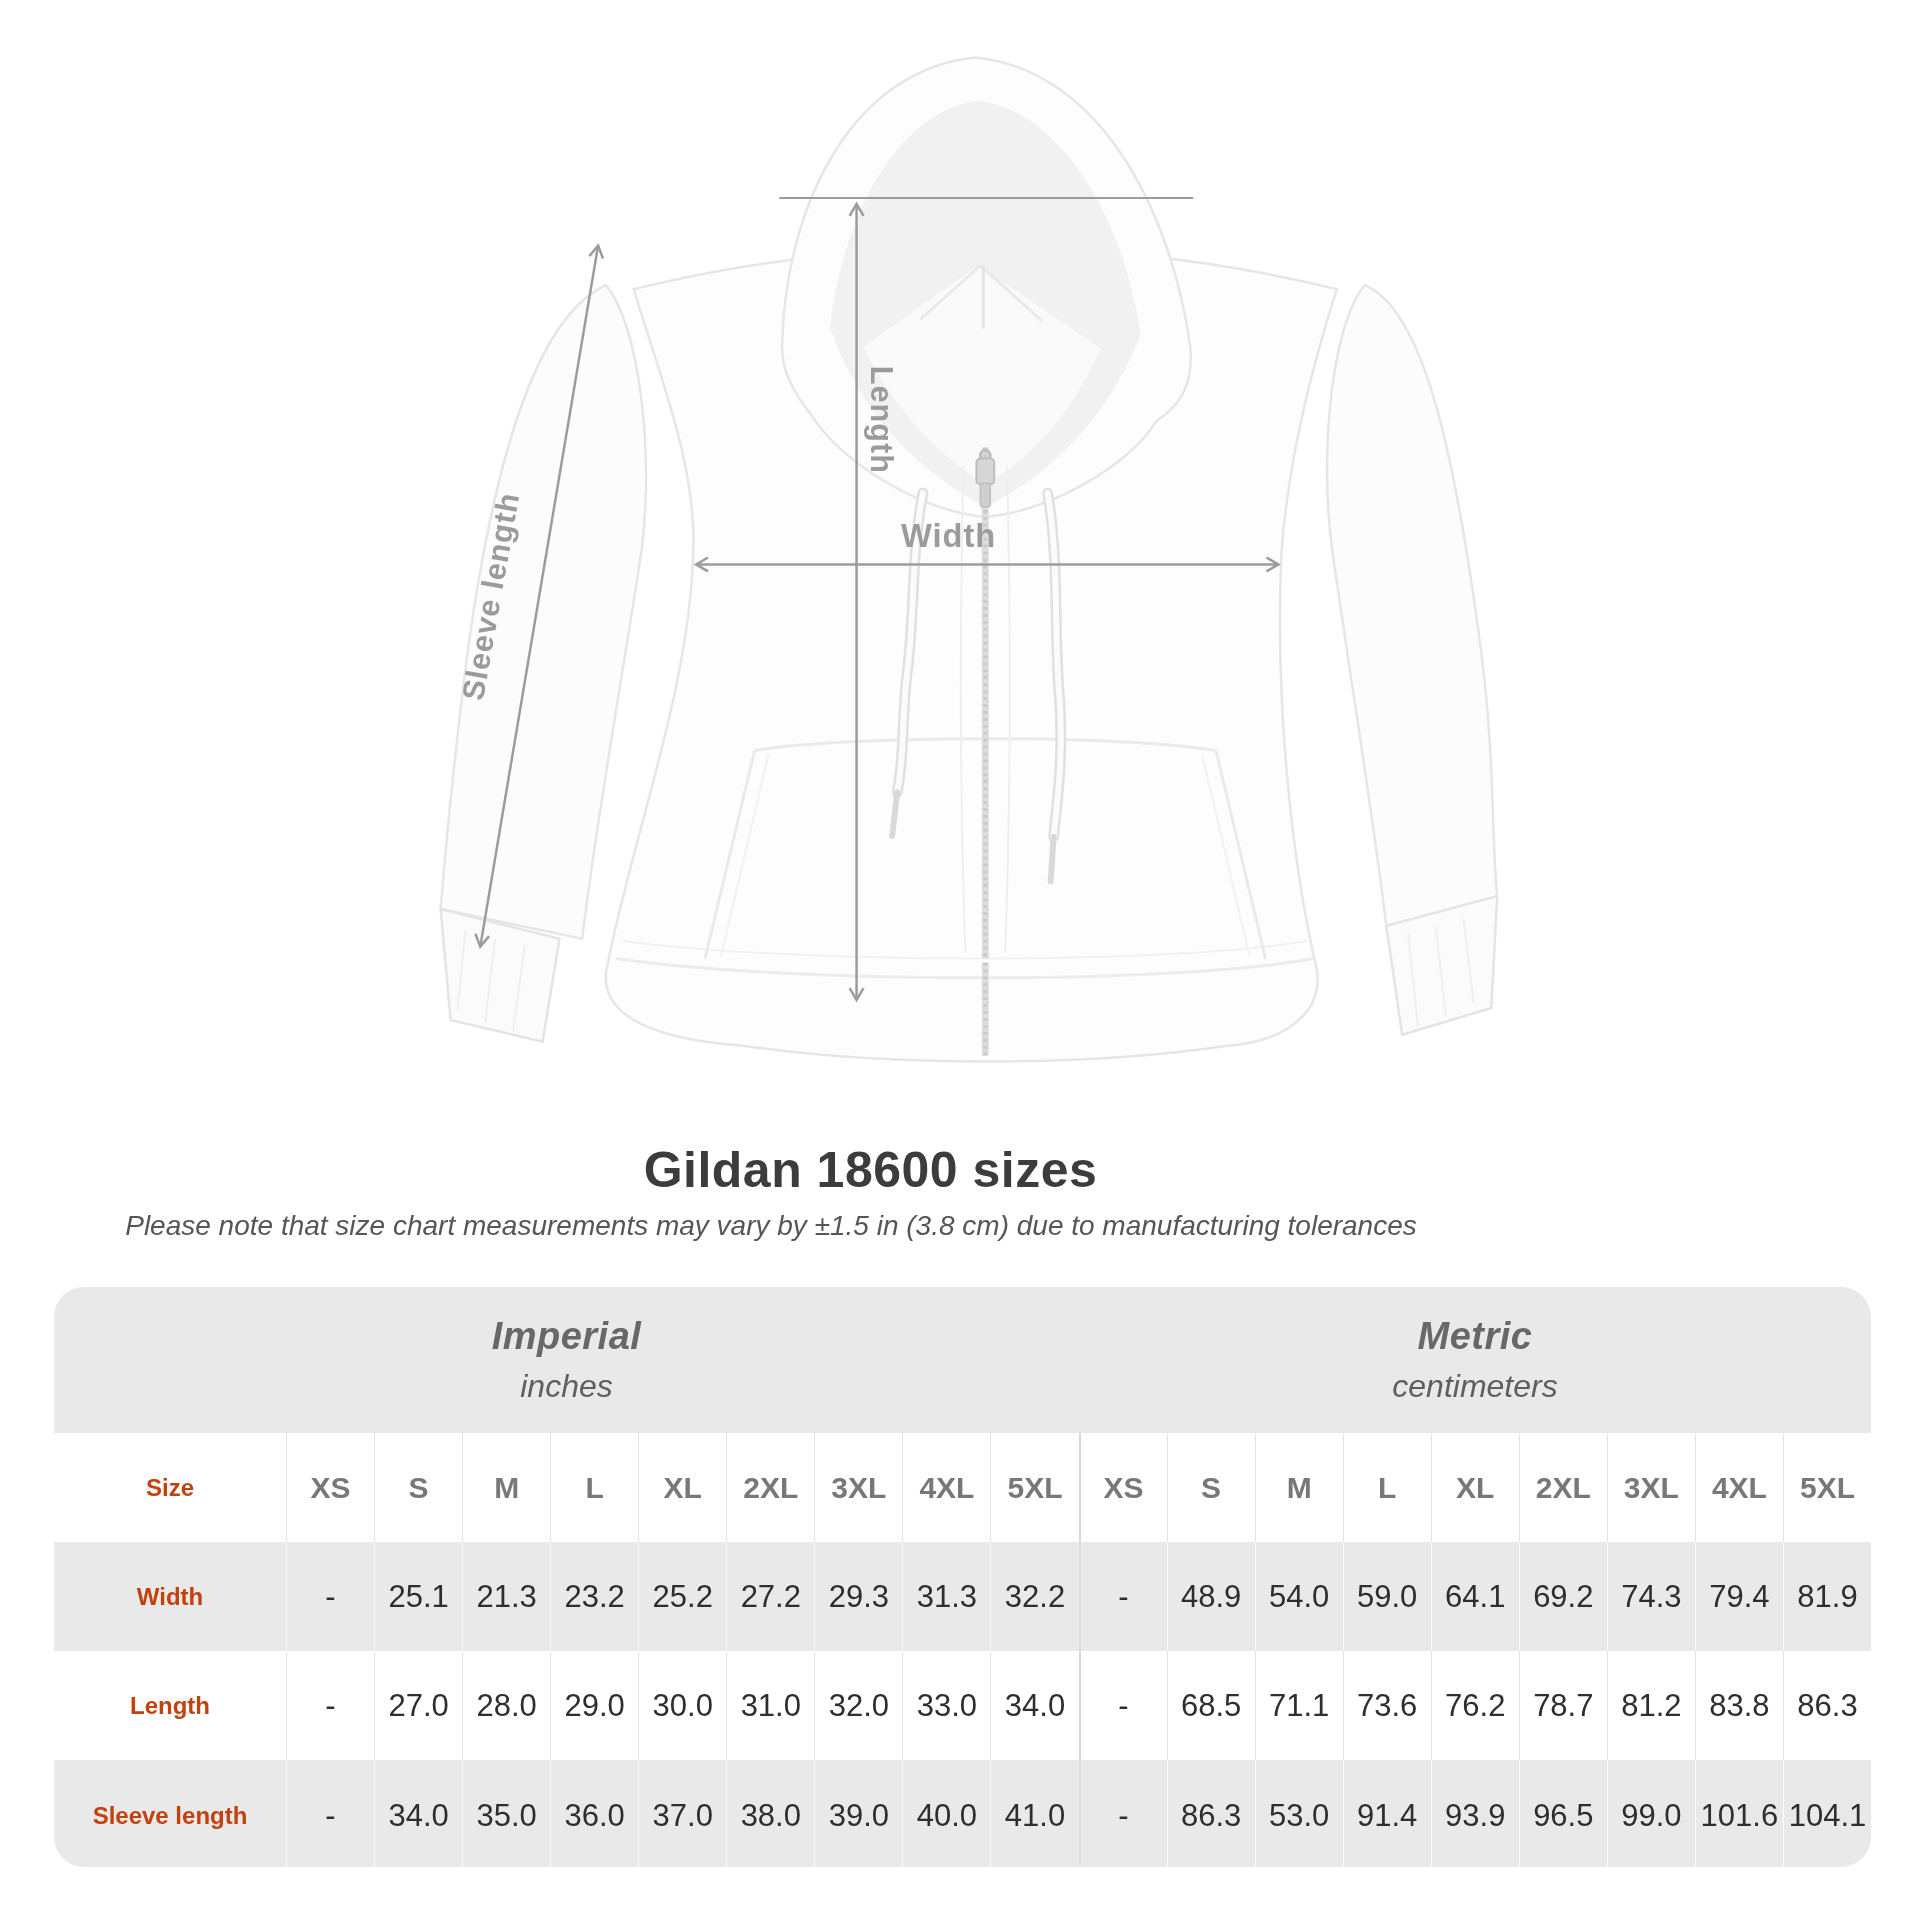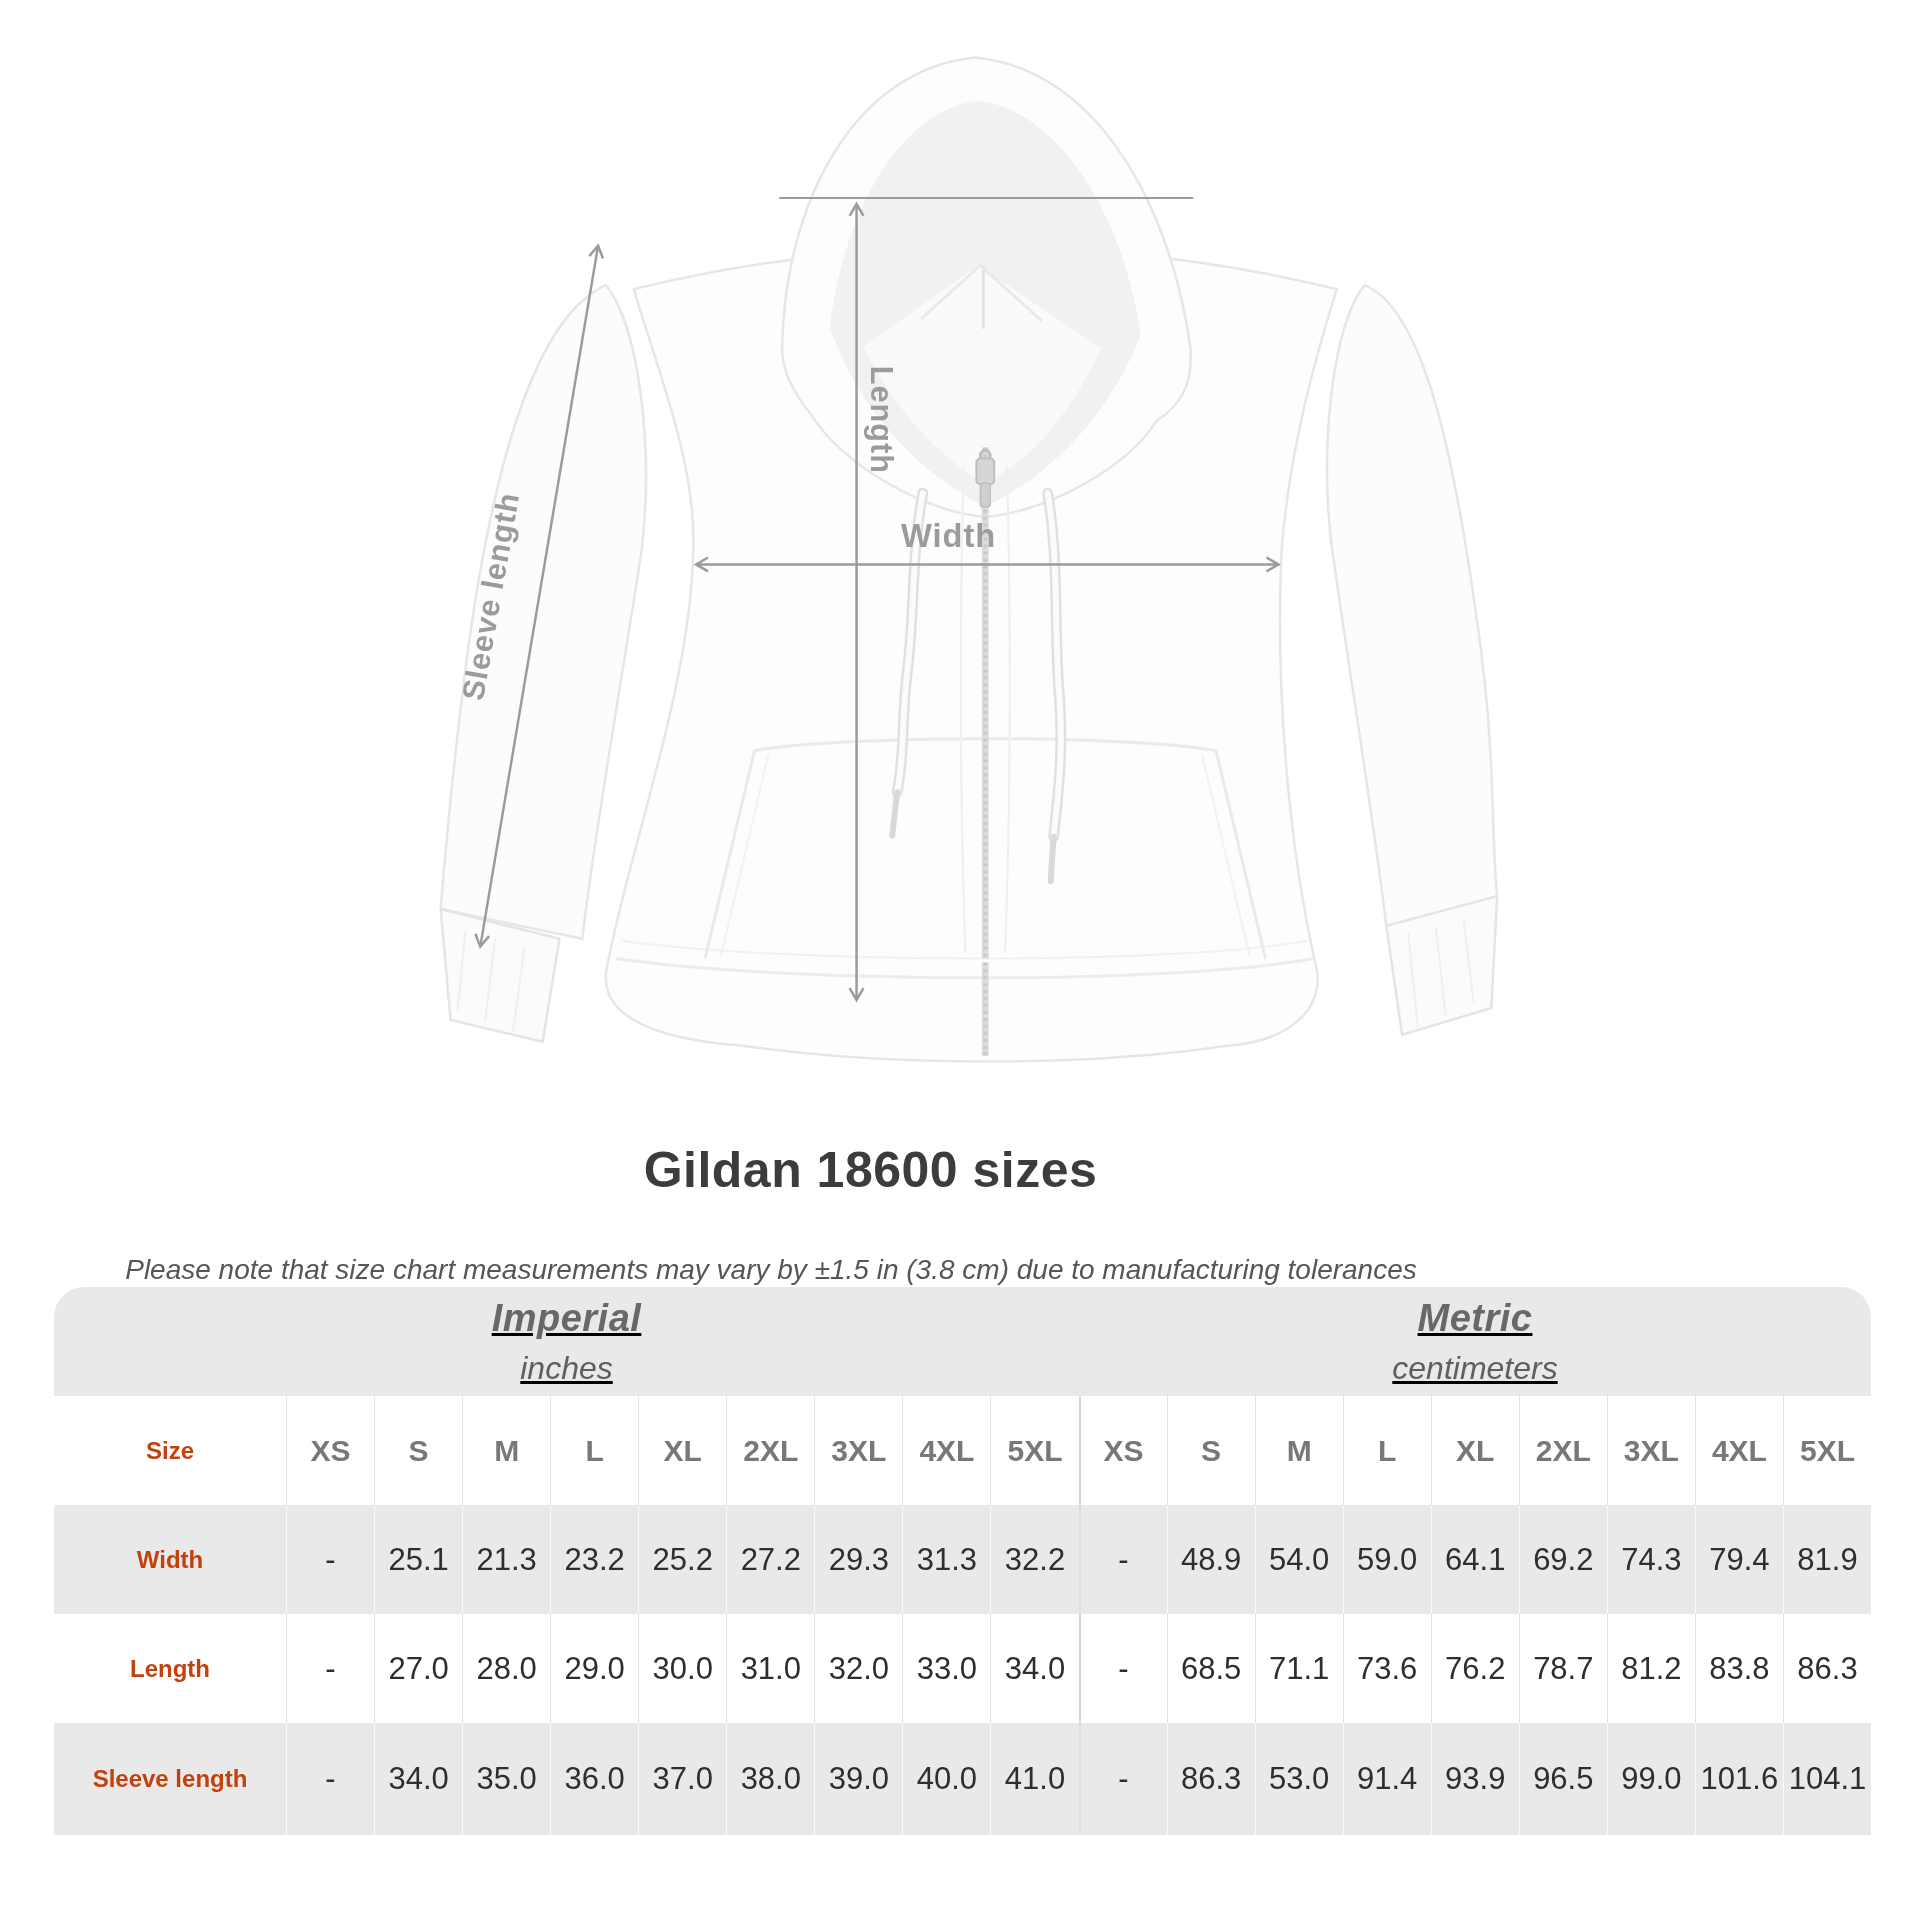--- a/index.html
+++ b/index.html
@@ -6,26 +6,26 @@
   body{font-family:"Liberation Sans", sans-serif;}
   #page{position:relative;width:1927px;height:1927px;background:#fff;overflow:hidden;}
 
   
   #diagram{position:absolute;top:0;left:0;}
 
   
   #title{position:absolute;top:1141px;left:0;width:1741px;text-align:center;
          font-size:50px;font-weight:bold;color:#3c3c3c;letter-spacing:0.5px;}
   #subtitle{position:absolute;top:1210px;left:0;width:1542px;text-align:center;
-            font-size:28px;font-style:italic;color:#565656;margin-top:44px;}
+            font-size:28px;font-style:italic;color:#565656;}
 
   
   #tablewrap{position:absolute;top:1287px;left:54px;width:1817px;height:580px;
              border-radius:30px;overflow:hidden;}
-  #band{display:grid;grid-template-columns:1025px auto;height:109px;background:#e9e9e9;text-decoration:underline;}
+  #band{display:grid;grid-template-columns:1025px auto;height:146px;background:#e9e9e9;}
   .bandcell{display:flex;flex-direction:column;align-items:center;justify-content:center;gap:10px;}
   .bandname{font-size:38px;font-weight:bold;font-style:italic;color:#686868;letter-spacing:0.5px;}
   .bandunit{font-size:32px;font-style:italic;color:#5f5f5f;}
 
   #tbl{display:grid;grid-template-columns:232px repeat(18,1fr);}
   .c{display:flex;align-items:center;justify-content:center;height:109px;
      font-size:31px;color:#2e2e2e;background:#fff;}
   .c.hdr{font-weight:bold;color:#787878;font-size:30px;}
   .c.lab{font-weight:bold;color:#c2410c;font-size:24px;}
   .c.g{background:#e9e9e9;}

